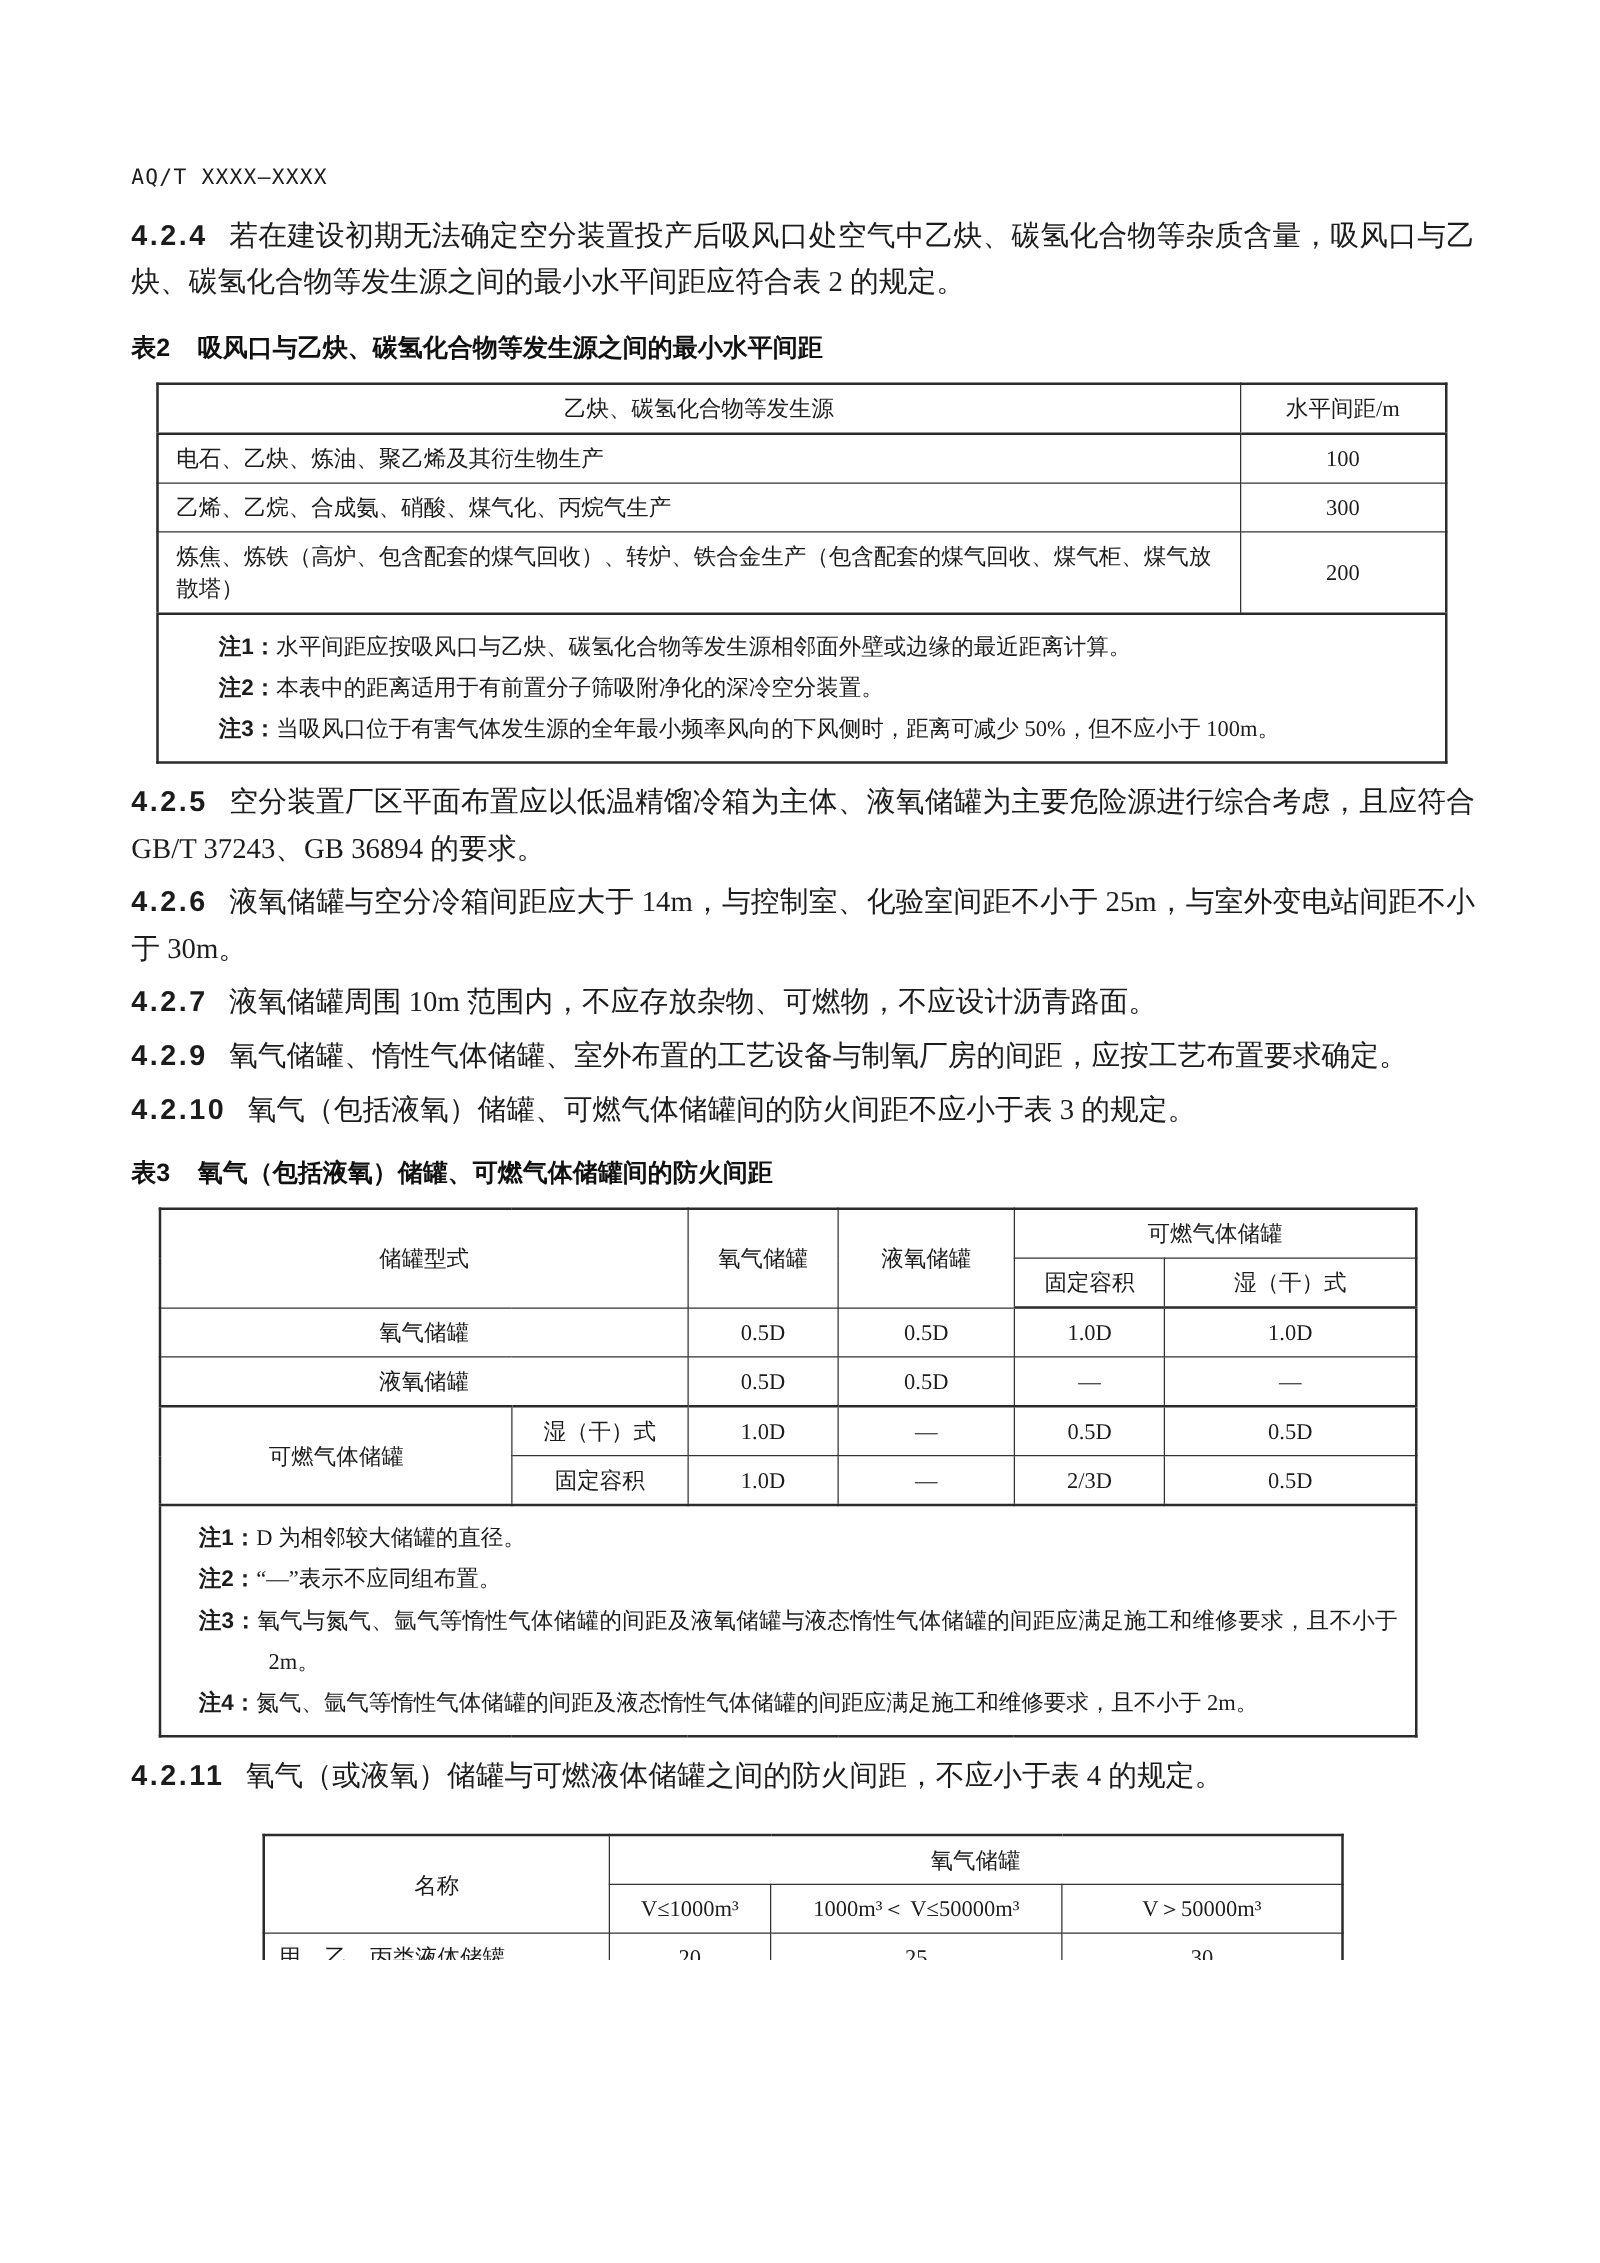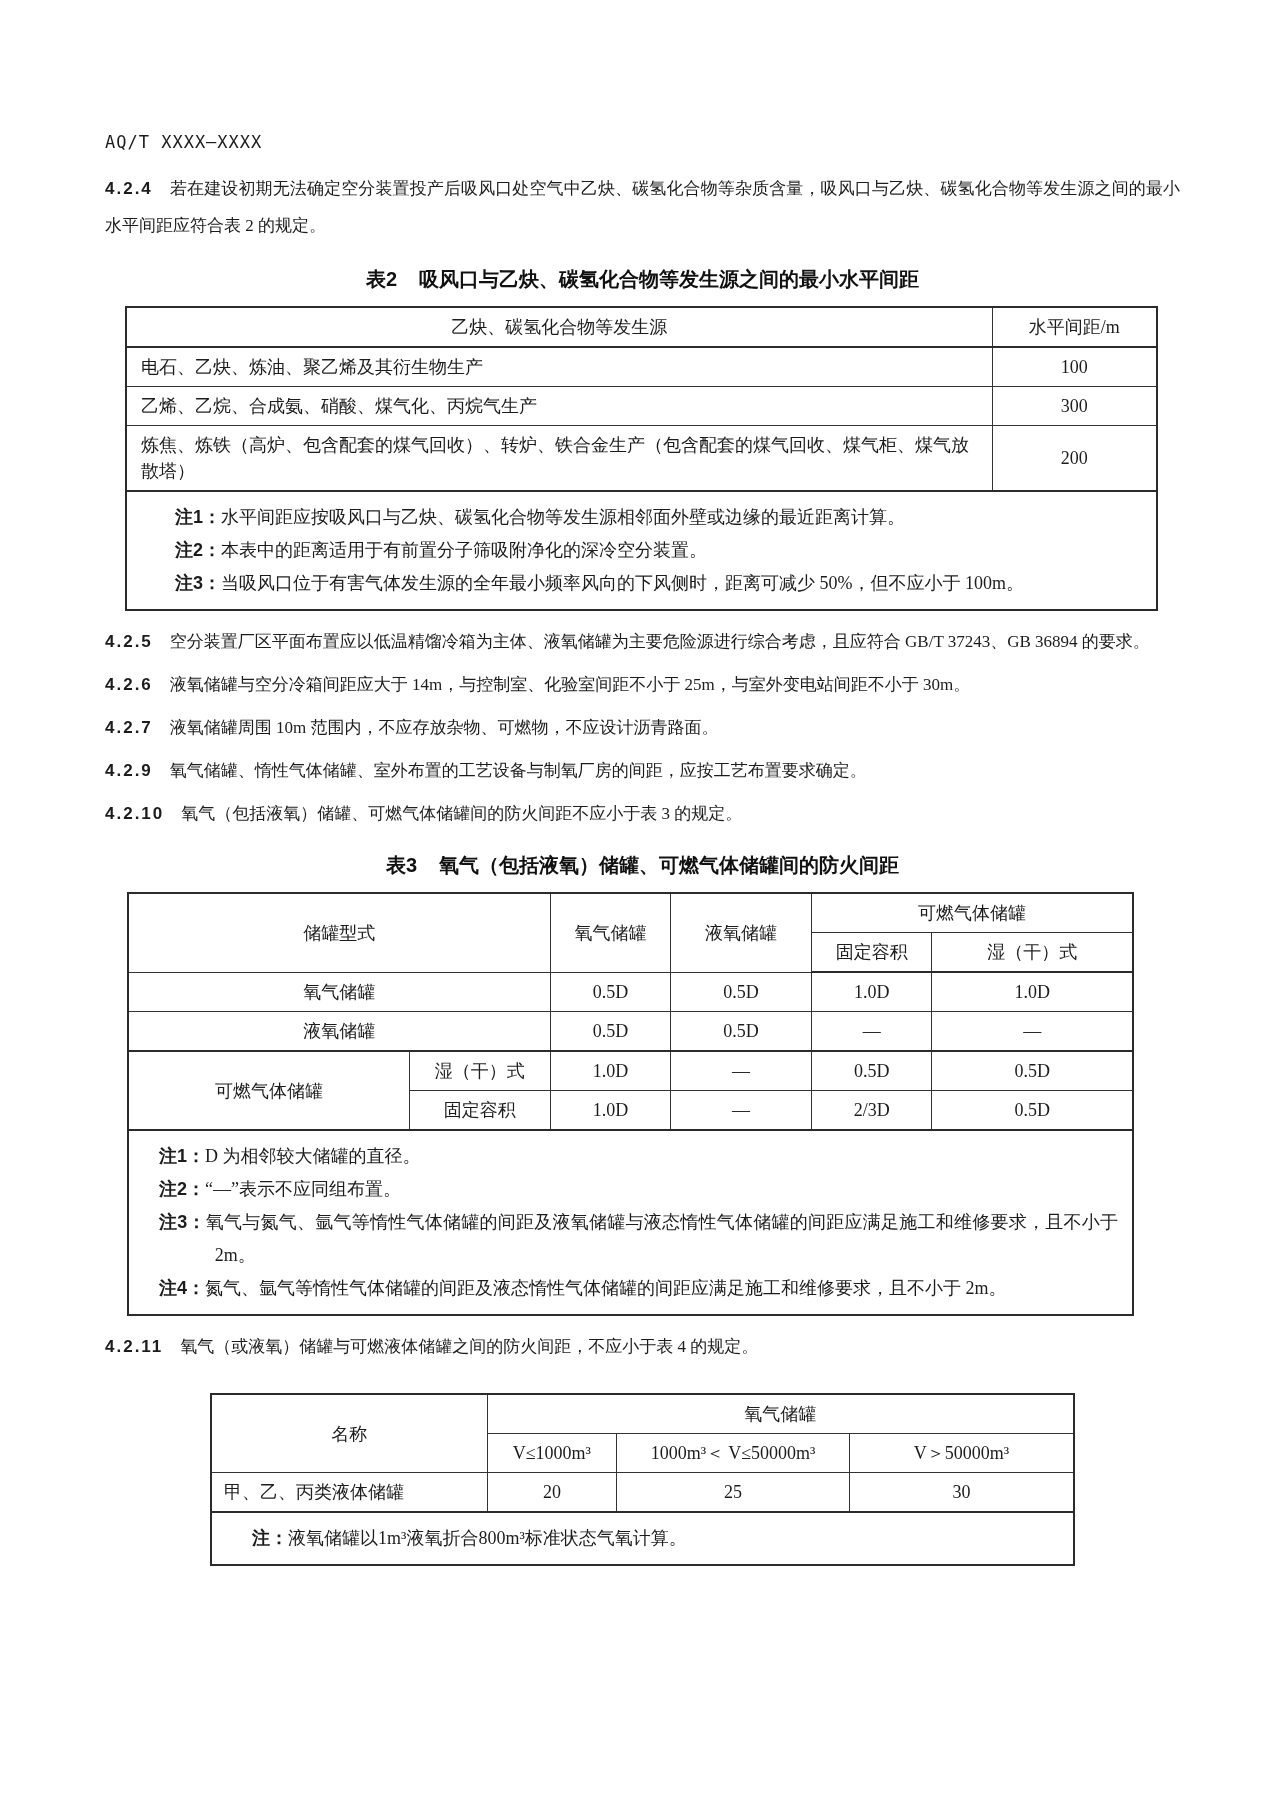--- a/index.html
+++ b/index.html
@@ -12,31 +12,31 @@
     box-sizing:border-box;
     padding:132px 100px 0 105px;
     overflow:hidden;
   }
   .doc-header{
     font-family:"DejaVu Sans Mono","Liberation Mono",monospace;
     font-size:17px;letter-spacing:1px;color:#1c1c1c;
   }
   .clause{
     margin:6px 0 0 0;
-    font-size:17px;line-height:37px;
+    font-size:23px;line-height:37px;
     text-align:justify;
   }
   .clause .cnum{
     font-family:"Liberation Sans","DejaVu Sans",sans-serif;
     font-weight:700;letter-spacing:2px;
     margin-right:17px;white-space:nowrap;
   }
   .clause.first{margin-top:18px;}
   .tbl-caption{
-    text-align:center;
+    text-align:left;
     font-family:"Liberation Sans","DejaVu Sans",sans-serif;
     font-weight:700;font-size:20px;line-height:26px;
     color:#111;
   }
   .cap-num{margin-right:22px;}
   table{
     border-collapse:collapse;table-layout:fixed;
     font-size:18px;color:#1c1c1c;
   }
   td,th{

